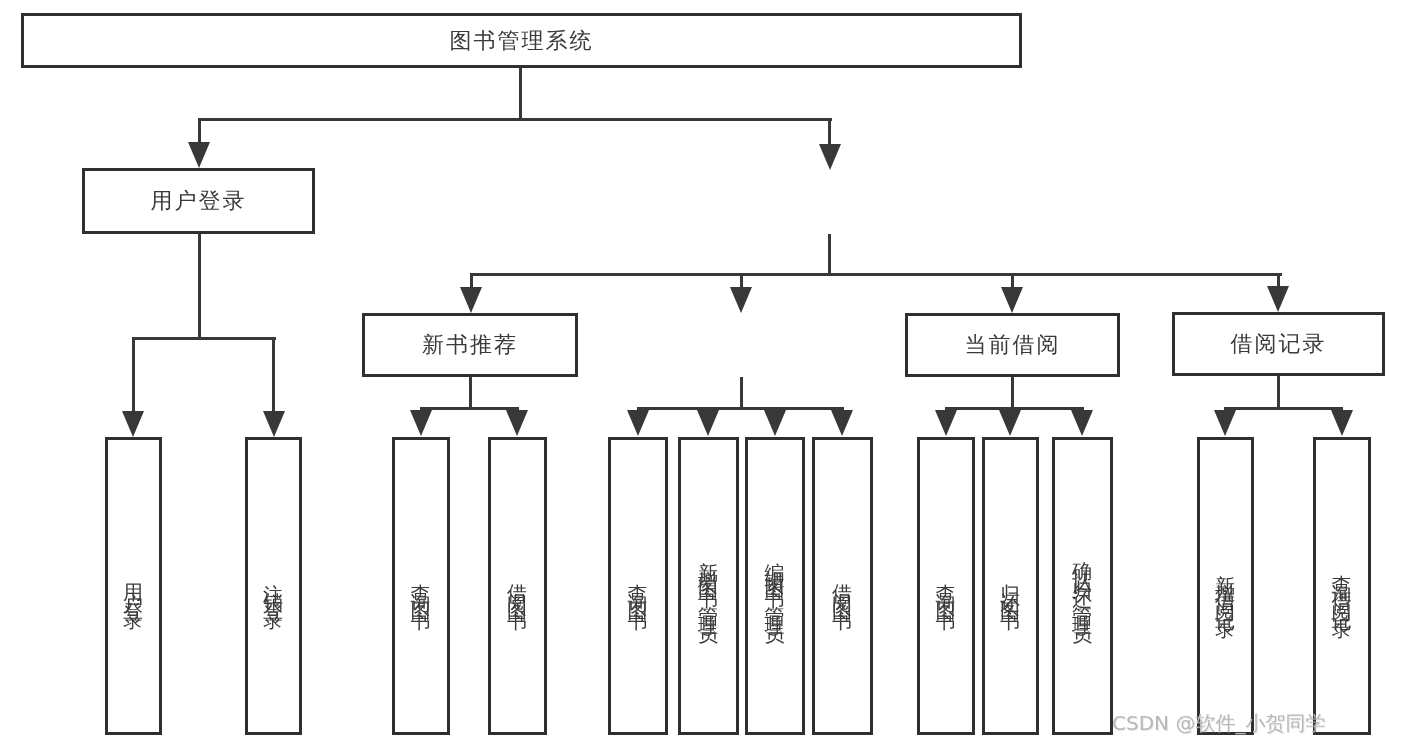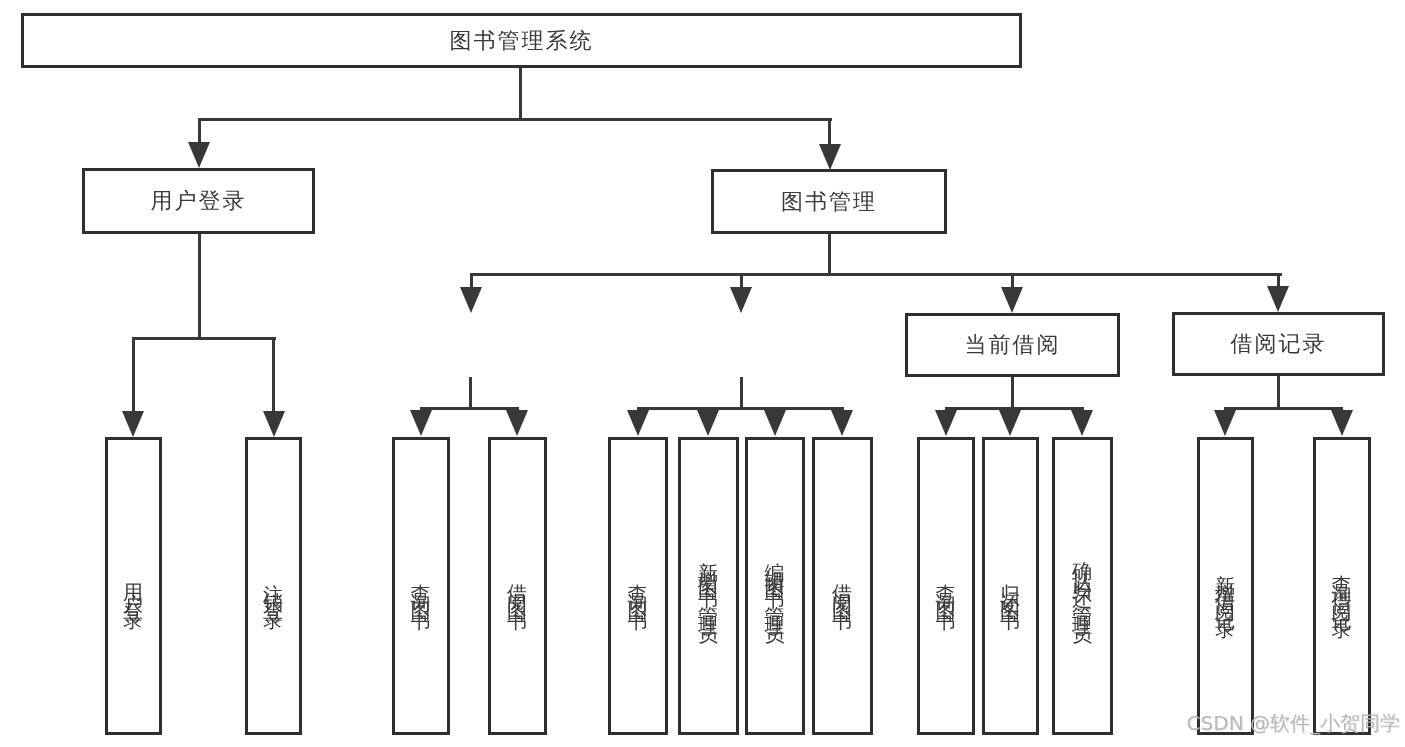--- a/index.html
+++ b/index.html
@@ -43,47 +43,47 @@
   .arrowhead {
     position: absolute;
     width: 0;
     height: 0;
     border-left: 11px solid transparent;
     border-right: 11px solid transparent;
     border-top: 26px solid #383838;
   }
   .watermark {
     position: absolute;
-    left: 1178px;
+    left: 1112px;
     top: 710px;
     width: 222px;
-    text-align: right;
+    text-align: left;
     font-size: 20px;
     color: #b8b8b8;
     text-shadow: 1px 1px 0 #8a8a8a33;
     white-space: nowrap;
     pointer-events: none;
   }
 </style>
 </head>
 <body>
 
 <div id="stage">
 
   <div class="box" style="left:21px; top:13px; width:1001px; height:55px;">
     <span class="hlabel">图书管理系统</span>
   </div>
 
   <div class="box" style="left:82px; top:168px; width:233px; height:66px;">
     <span class="hlabel">用户登录</span>
   </div>
-  <div class="box" style="left:711px; top:169px; width:236px; height:65px;">
-    <span class="hlabel">图书管理</span>
+
+  <div class="box" style="left:362px; top:313px; width:216px; height:64px;">
+    <span class="hlabel">新书推荐</span>
   </div>
-
   <div class="box" style="left:1172px; top:312px; width:213px; height:64px;">
     <span class="hlabel">借阅记录</span>
   </div>
   <div class="box" style="left:905px; top:313px; width:215px; height:64px;">
     <span class="hlabel">当前借阅</span>
   </div>
 
   <div class="box leaf" style="left:105px; top:437px; width:57px; height:298px;">
     <span class="vlabel">用户登录</span>
   </div>

